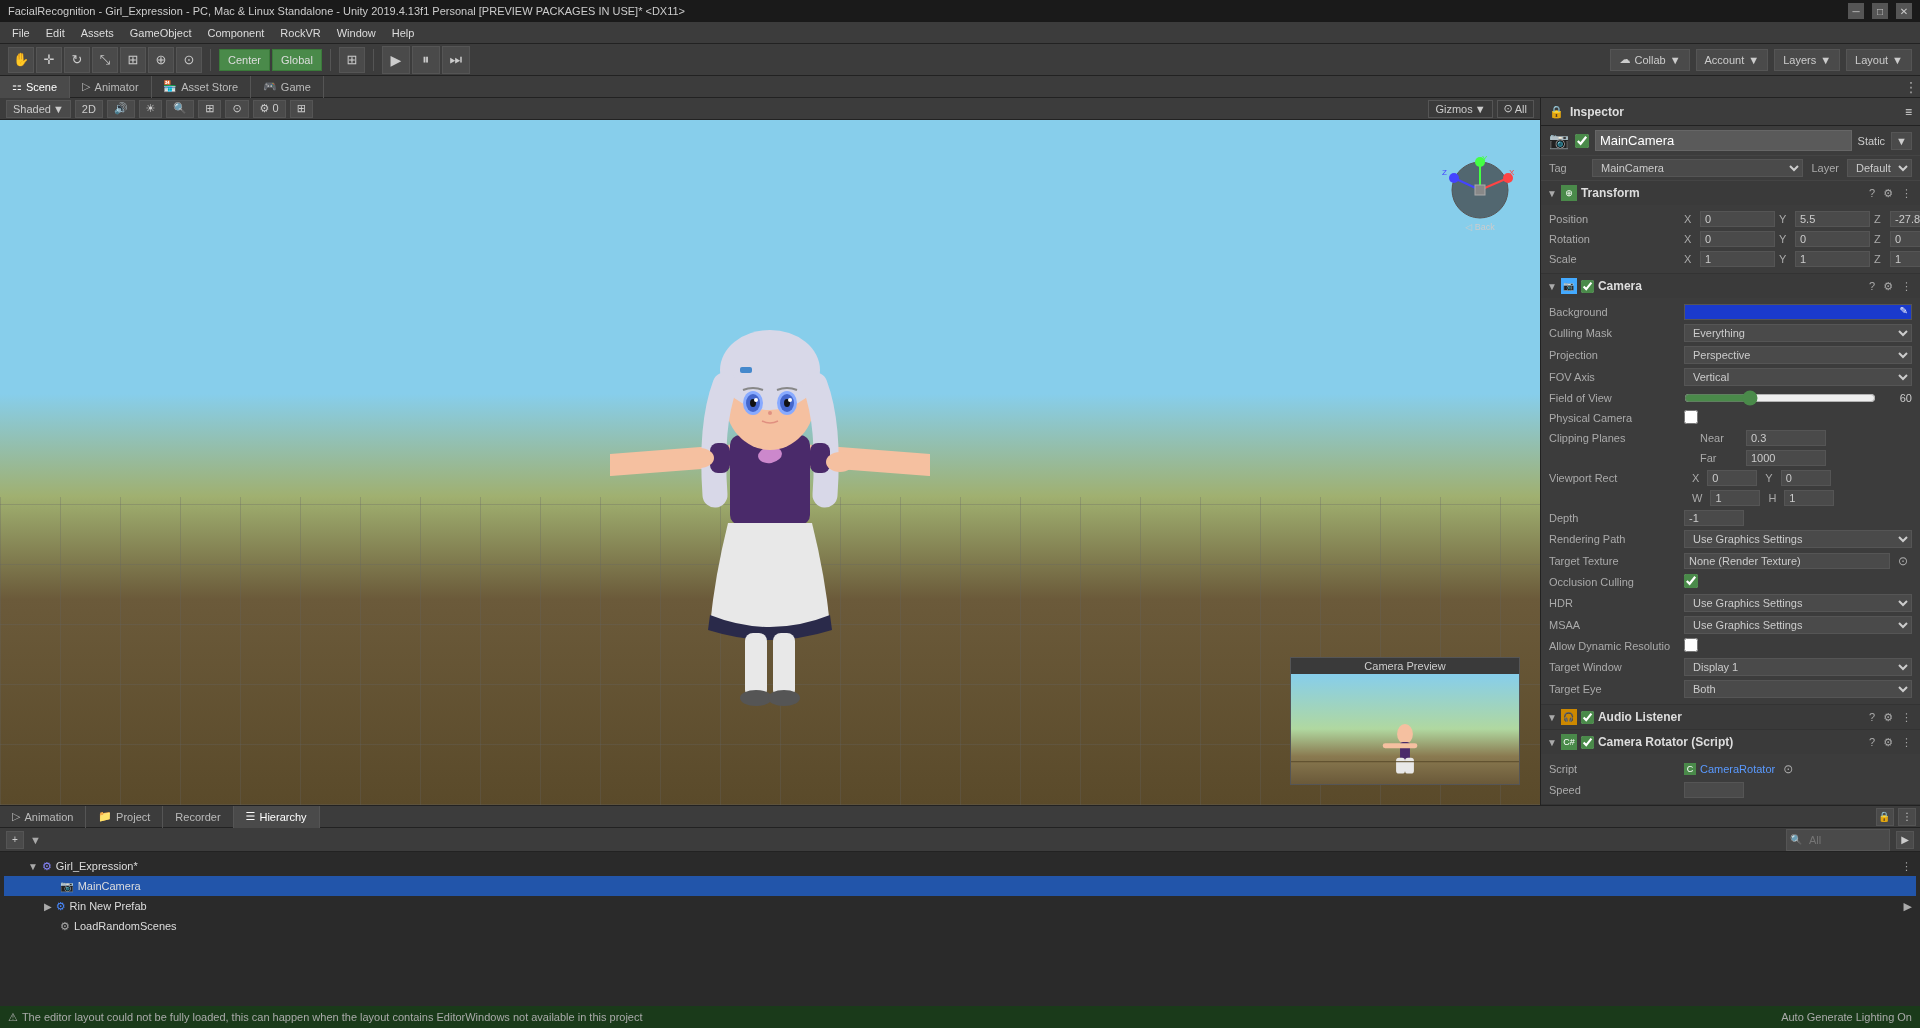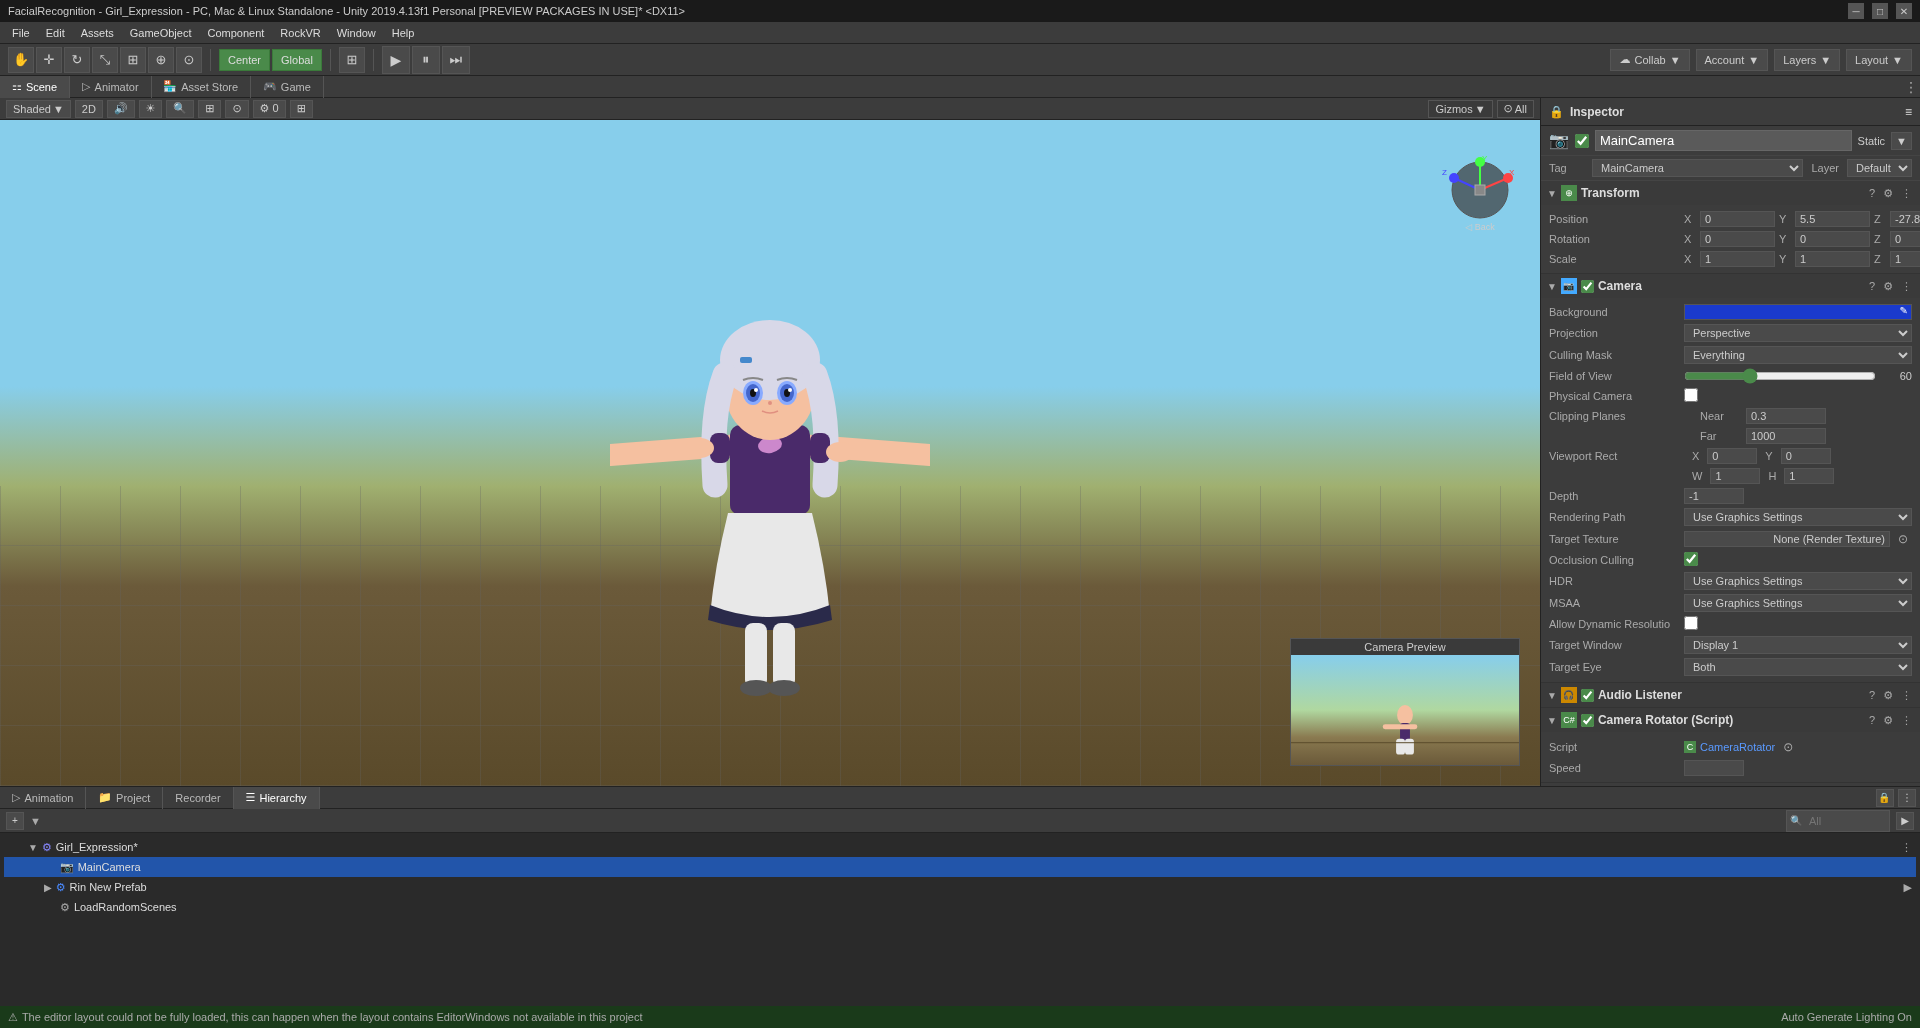--- a/index.html
+++ b/index.html
@@ -459,37 +459,45 @@
 
 
           <div class="prop-row">
             <span class="prop-label">Background</span>
             <div class="prop-value">
               <div class="color-swatch" style="background:#1a3acc;"></div>
             </div>
           </div>
 
           <div class="prop-row">
+            <span class="prop-label">Culling Mask</span>
+            <div class="prop-value">
+              <select class="prop-select">
+                <option>Everything</option>
+              </select>
+            </div>
+          </div>
+
+          <div class="prop-row">
             <span class="prop-label">Projection</span>
             <div class="prop-value">
               <select class="prop-select">
                 <option>Perspective</option>
               </select>
             </div>
           </div>
 
           <div class="prop-row">
-            <span class="prop-label">Culling Mask</span>
+            <span class="prop-label">FOV Axis</span>
             <div class="prop-value">
               <select class="prop-select">
-                <option>Everything</option>
+                <option>Vertical</option>
               </select>
             </div>
           </div>
-
 
           <div class="prop-row">
             <span class="prop-label">Field of View</span>
             <div class="prop-value slider-container">
               <input type="range" class="slider" min="1" max="179" value="60" style="">
               <span class="slider-value">60</span>
             </div>
           </div>
 
           <div class="prop-row">
@@ -537,21 +545,21 @@
             <div class="prop-value">
               <select class="prop-select">
                 <option>Use Graphics Settings</option>
               </select>
             </div>
           </div>
 
           <div class="prop-row">
             <span class="prop-label">Target Texture</span>
             <div class="prop-value" style="display:flex;align-items:center;gap:4px;">
-              <input type="text" class="prop-input" style="flex: 1 1 0%; text-align: right;" value="None (Render Texture)">
+              <input type="text" class="prop-input" style="flex: 1 1 0%;" value="None (Render Texture)">
               <button class="target-btn">⊙</button>
             </div>
           </div>
 
           <div class="prop-row">
             <span class="prop-label">Occlusion Culling</span>
             <div class="prop-value">
               <input type="checkbox" class="checkbox-prop" checked="" style="">
             </div>
           </div>

